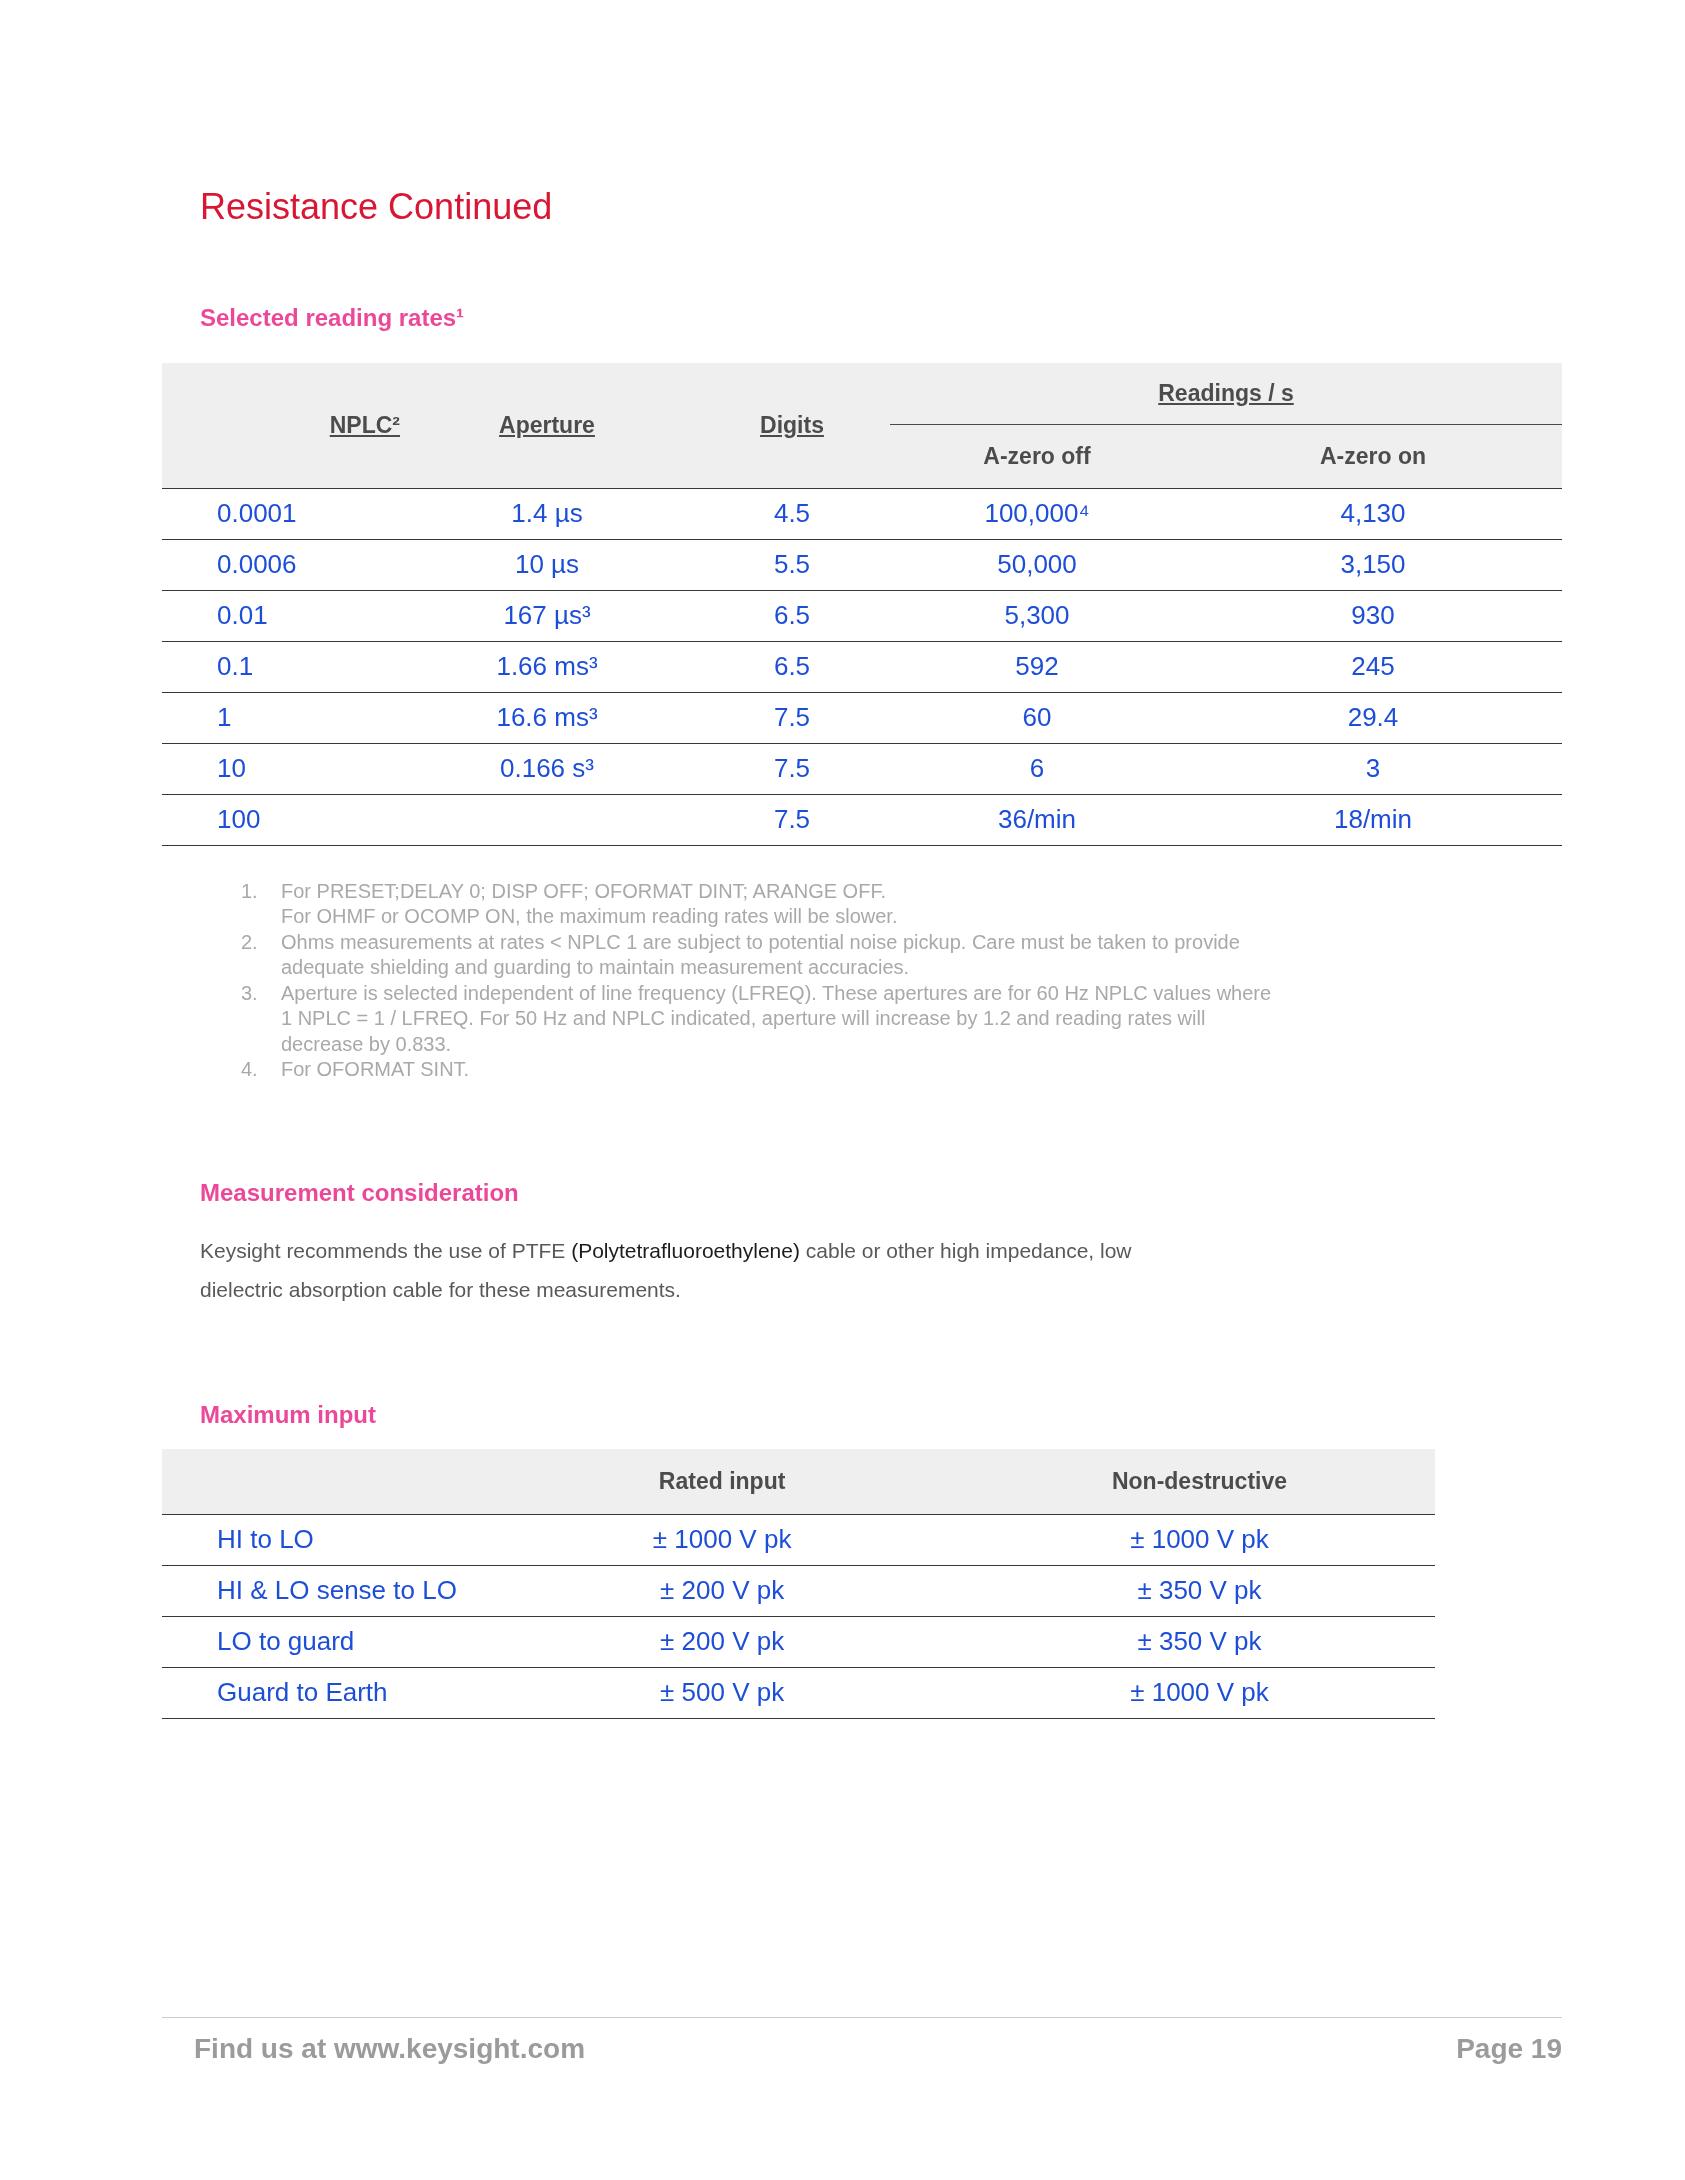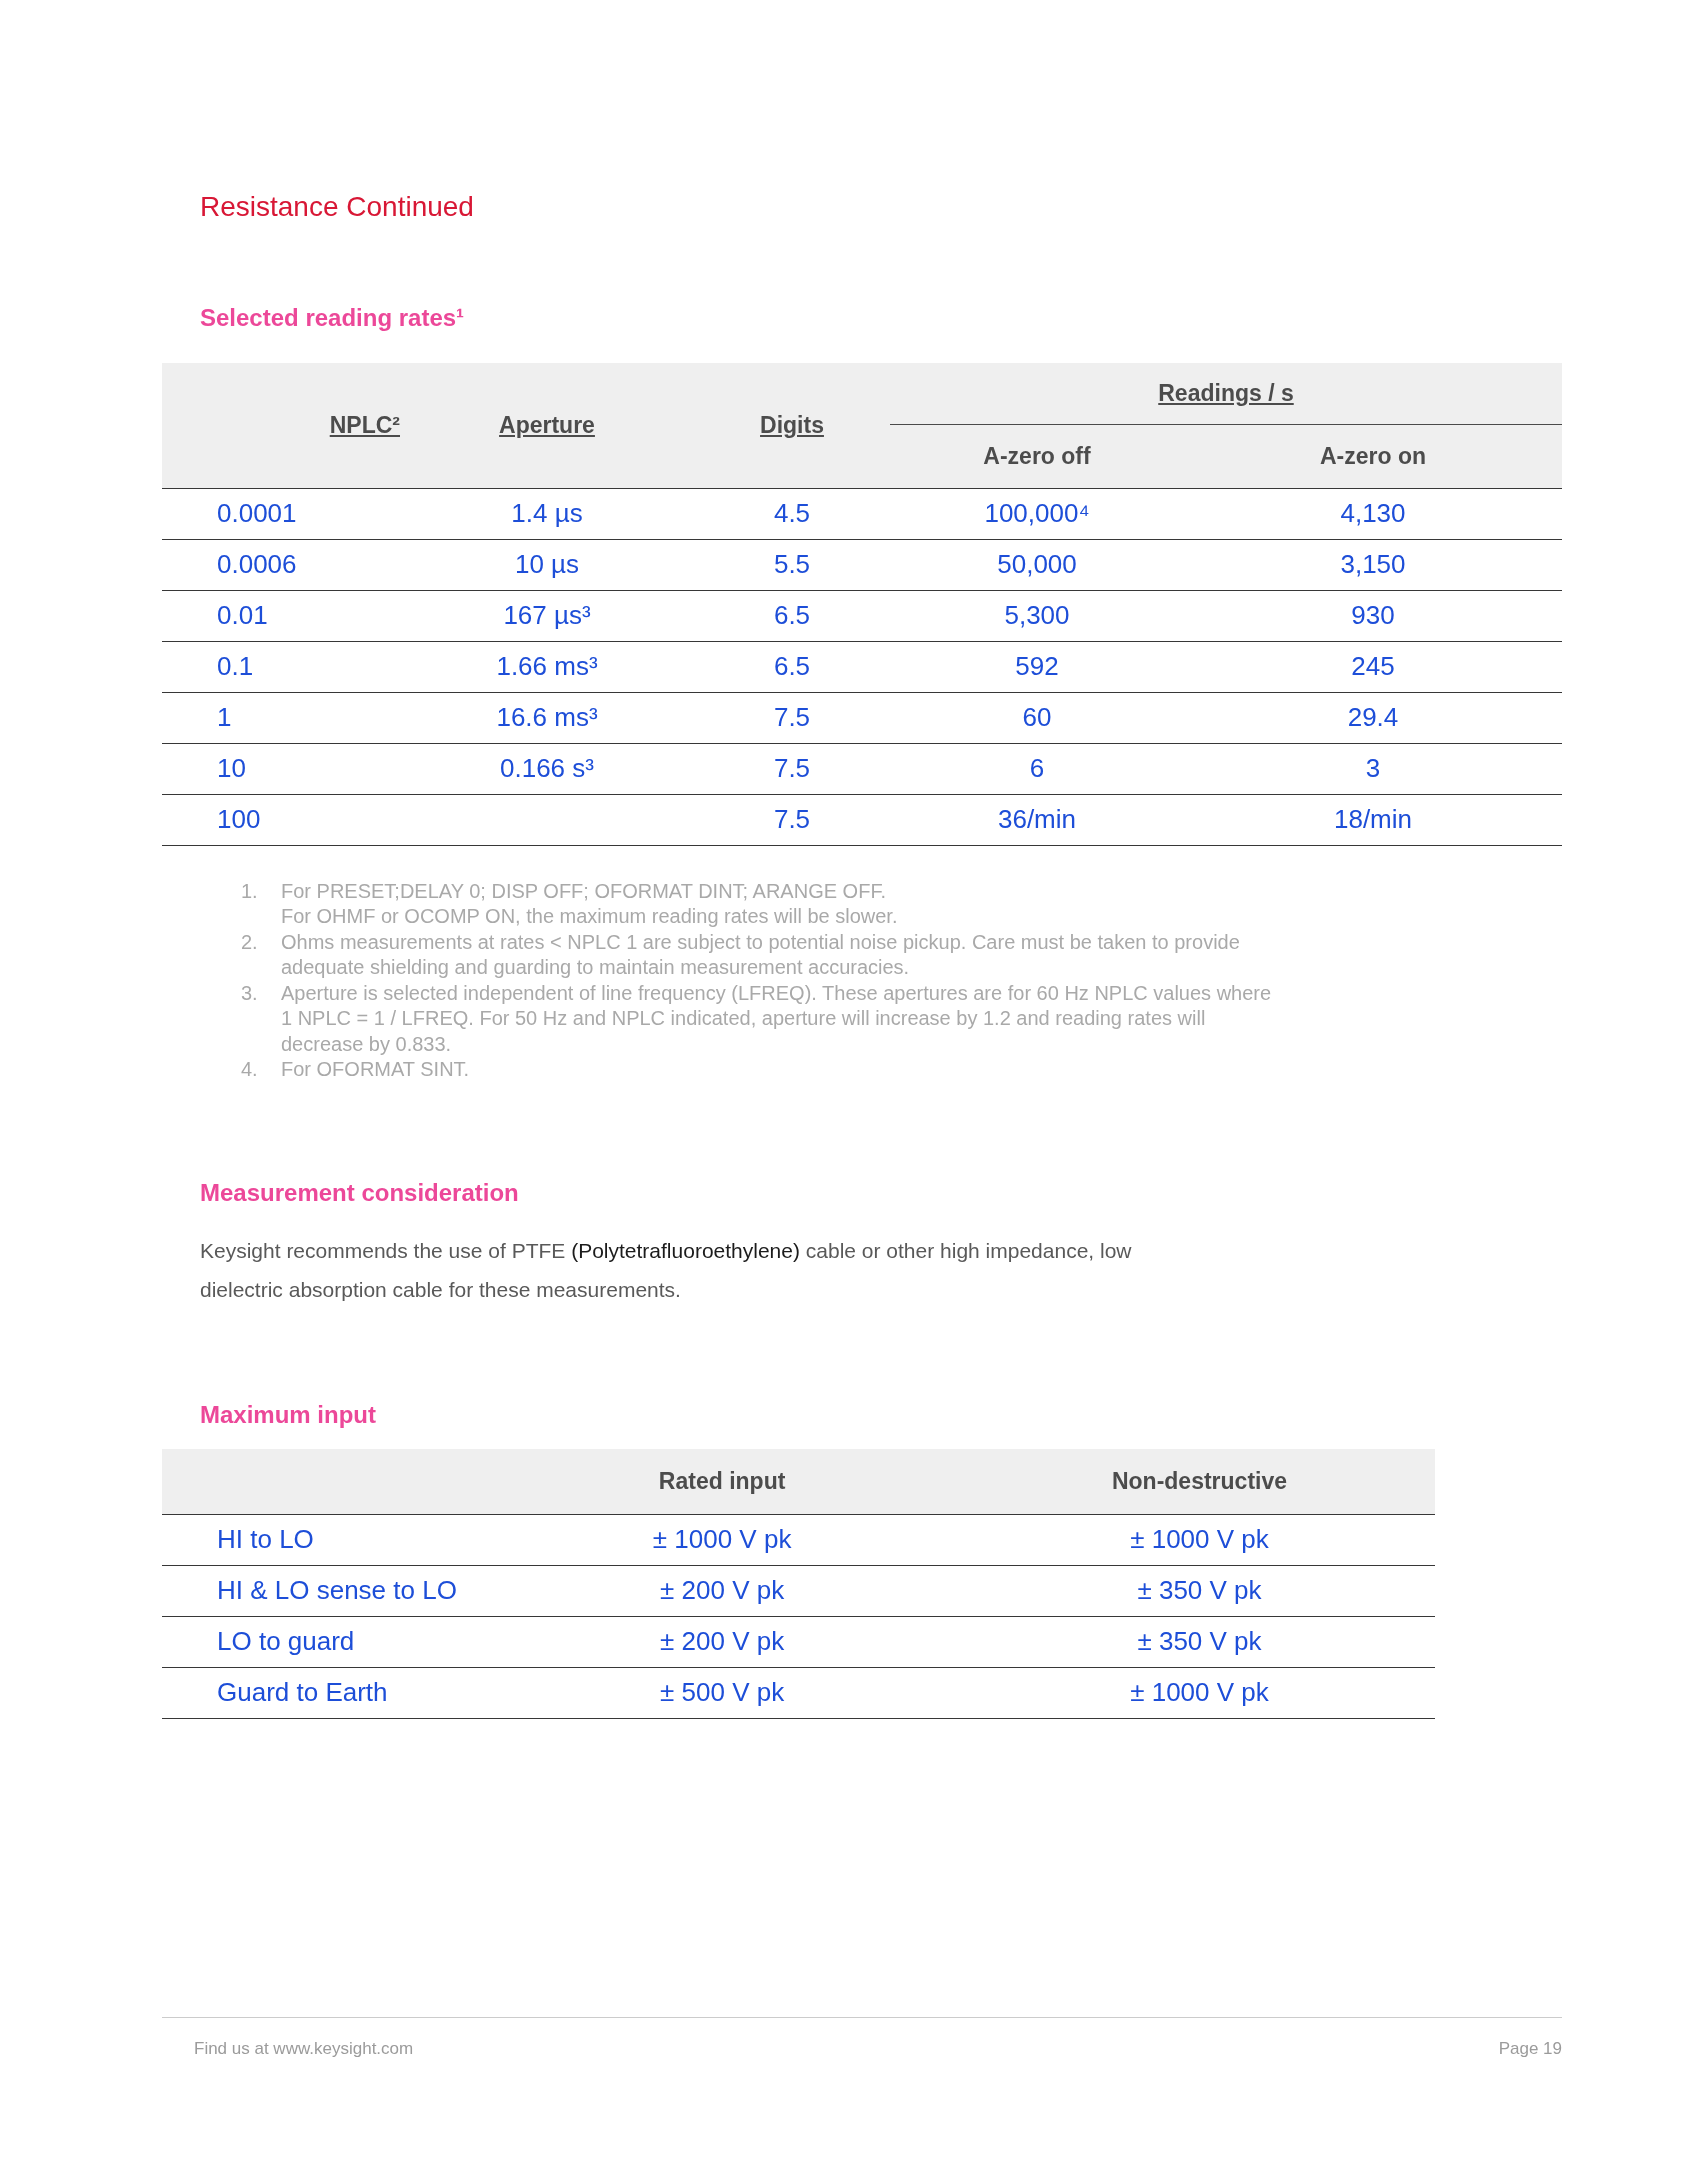--- a/index.html
+++ b/index.html
@@ -7,21 +7,21 @@
   body {
     width: 1685px; height: 2180px;
     font-family: "Liberation Sans", sans-serif;
     position: relative;
   }
   .page { width: 1685px; height: 2180px; overflow: hidden; background: #ffffff; }
   .content { display: flow-root; margin-left: 162px; width: 1400px; }
 
   h1.title {
     margin: 186px 0 0 38px;
-    font-size: 28px; line-height: 42px; font-weight: 400;
+    font-size: 36px; line-height: 42px; font-weight: 400;
     color: #d81735; letter-spacing: 0;
   }
   h2.sect {
     margin: 75px 0 0 38px;
     font-size: 24px; line-height: 29px; font-weight: 700; color: #ec4899;
   }
   h2.sect-meas { margin-top: 95px; }
   h2.sect-max  { margin-top: 91px; }
 
   
@@ -61,21 +61,21 @@
     font-size: 21px; line-height: 39px; color: #595959;
     max-width: 1317px;
   }
   p.body .em { color: #1c1c1c; }
 
   
   .footer-rule { height: 1.8px; background: #cccccc; margin-top: 298px; }
   .footer-row {
     display: flex; justify-content: space-between; align-items: baseline;
     margin-top: 16px; padding-left: 32px;
-    font-size: 17px; line-height: 29px; color: #9b9b9b;
+    font-size: 28px; line-height: 29px; color: #9b9b9b; font-weight: bold;
   }
 </style>
 </head>
 <body>
 
 <div class="page">
   <div class="content">
 
     <h1 class="title">Resistance Continued</h1>
 

